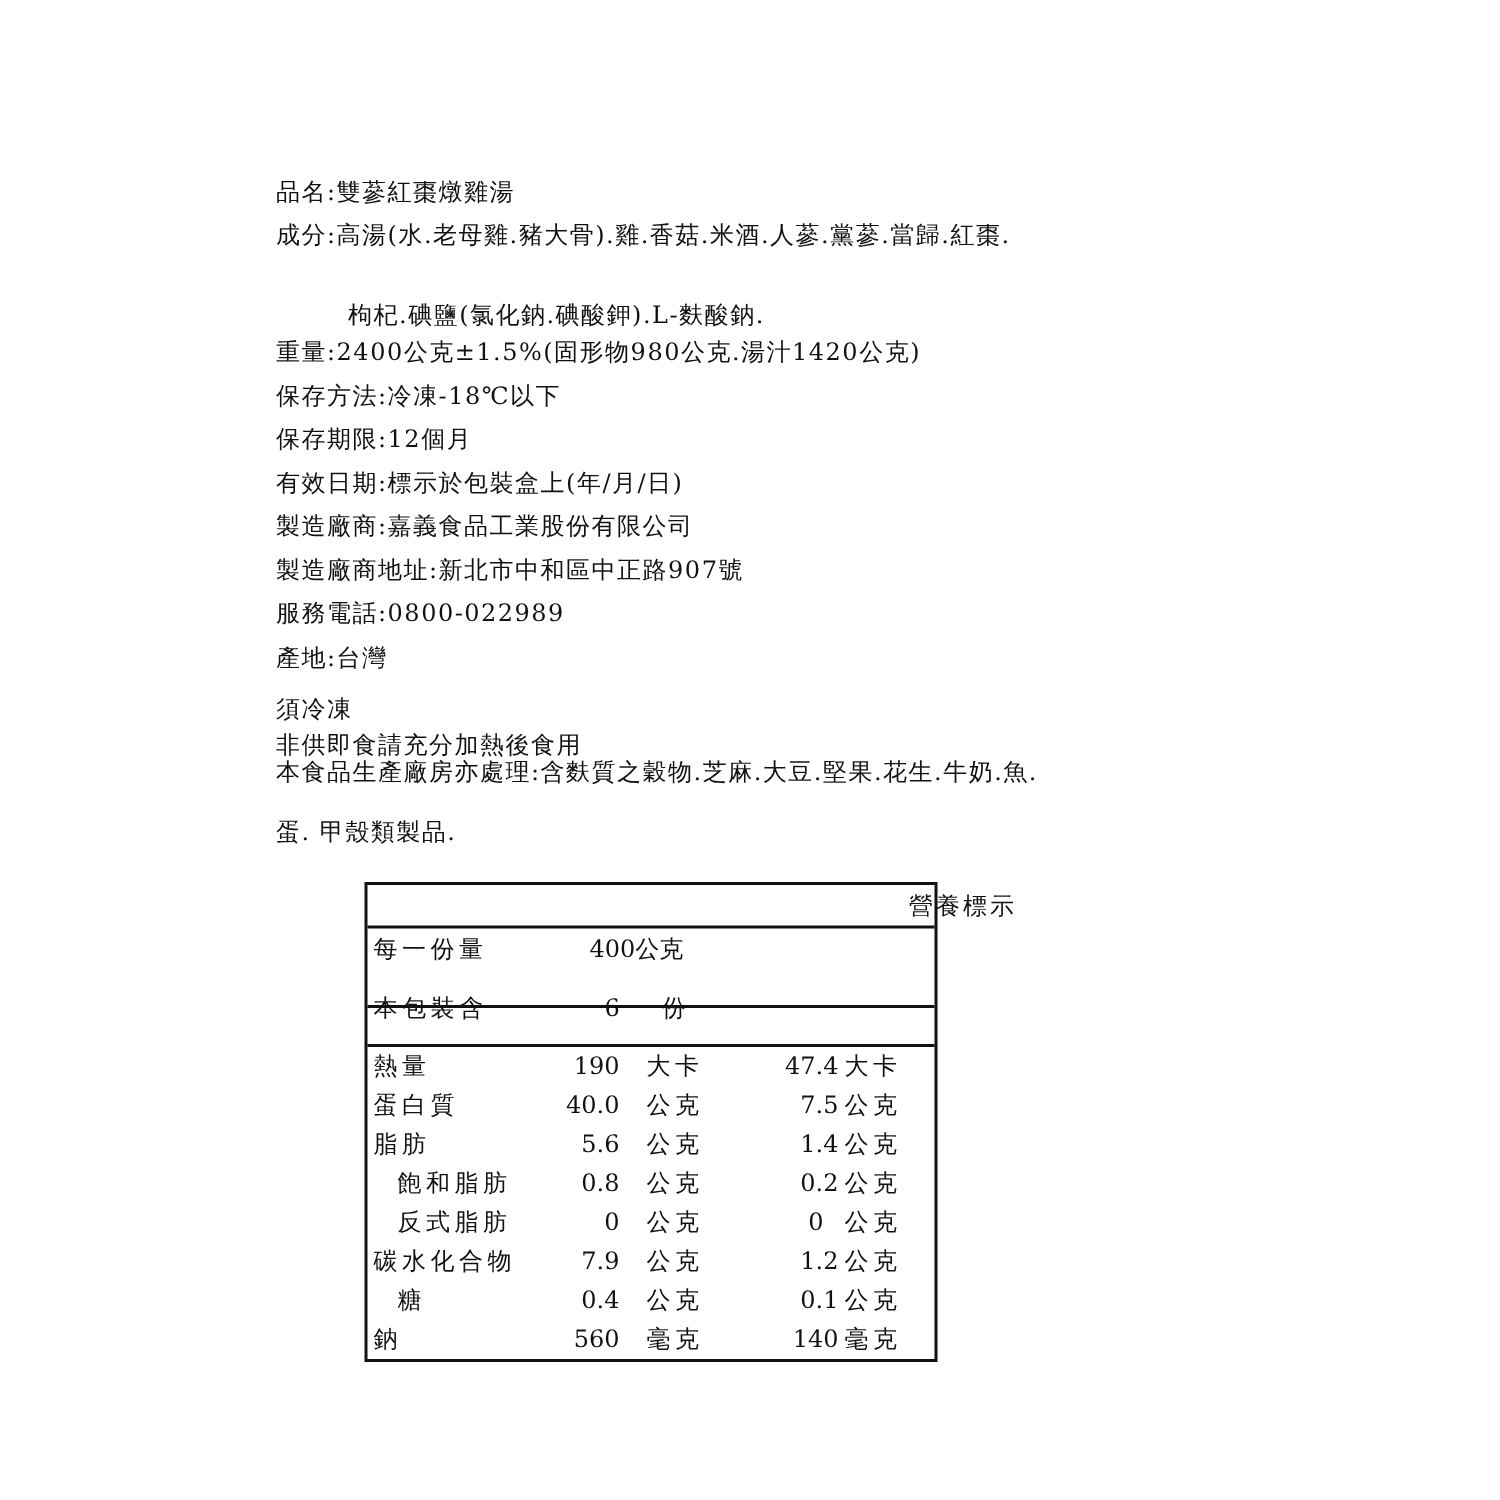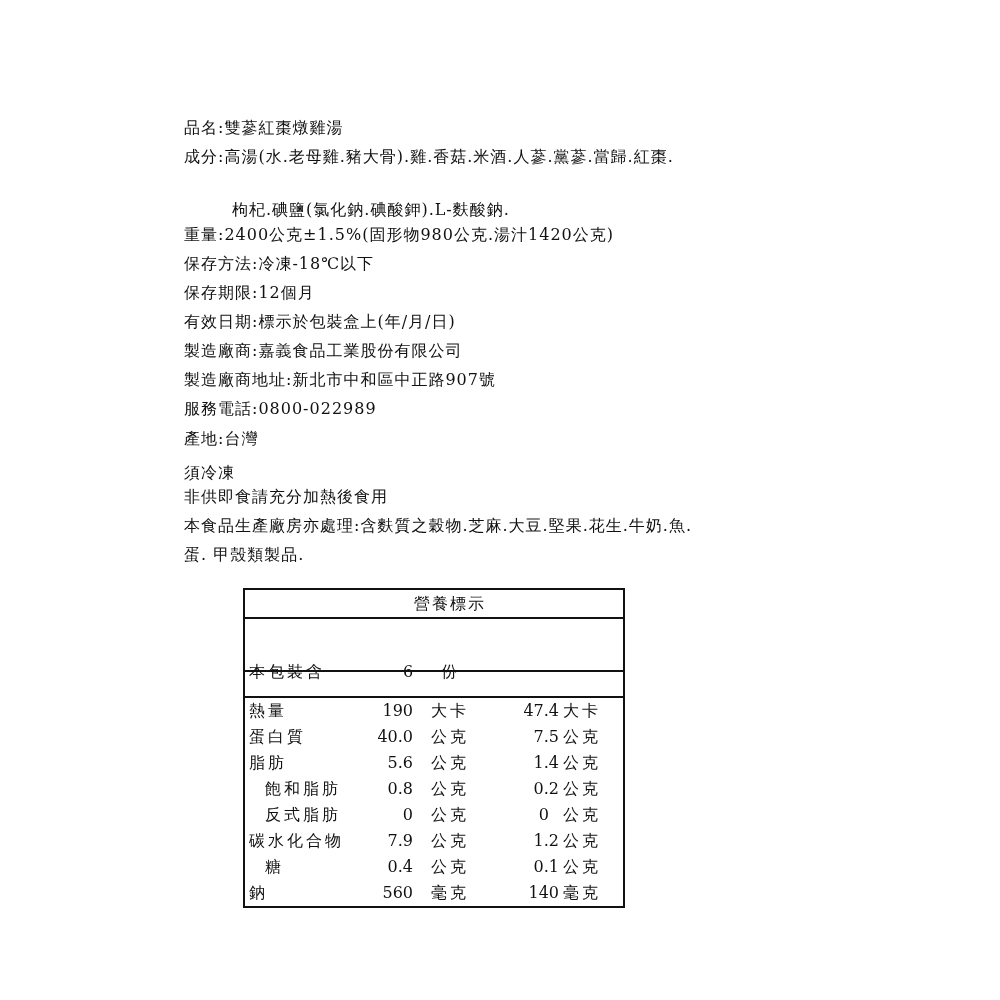--- a/index.html
+++ b/index.html
@@ -12,21 +12,21 @@
   .line { position: absolute; left: 0; white-space: nowrap; line-height: 22px; letter-spacing: 1px; }
   .indent { padding-left: 48px; margin-top: 28px; }
 
   .nutri {
     position: absolute; left: 243px; top: 588px; width: 378px; height: 316px;
     border: 2px solid #111; font-size: 16px; box-sizing: content-box;
   }
   .nrow { position: absolute; left: 0; width: 378px; height: 26px; line-height: 26px; white-space: nowrap; }
   .hline { position: absolute; left: 0; width: 378px; height: 2px; background: #111; }
   .c { position: absolute; top: 0; }
-  .title { width: 410px; text-align: center; letter-spacing: 2px; }
+  .title { width: 410px; text-align: right; letter-spacing: 2px; margin-left: 23px; }
   .lbl { left: 4px; letter-spacing: 3px; }
   .lbl.sub { left: 20px; }
   .v1 { right: 210px; }
   .u1 { left: 186px; letter-spacing: 3px; }
   .v2 { right: 64px; text-align: right; }
   .u2 { left: 318px; letter-spacing: 3px; }
 </style>
 </head>
 <body>
 
@@ -37,30 +37,34 @@
   <div class="line" style="top:110px">重量:2400公克±1.5%(固形物980公克.湯汁1420公克)</div>
   <div class="line" style="top:139px">保存方法:冷凍-18℃以下</div>
   <div class="line" style="top:168px">保存期限:12個月</div>
   <div class="line" style="top:197px">有效日期:標示於包裝盒上(年/月/日)</div>
   <div class="line" style="top:226px">製造廠商:嘉義食品工業股份有限公司</div>
   <div class="line" style="top:255px">製造廠商地址:新北市中和區中正路907號</div>
   <div class="line" style="top:284px">服務電話:0800-022989</div>
   <div class="line" style="top:314px">產地:台灣</div>
   <div class="line" style="top:348px">須冷凍</div>
   <div class="line" style="top:372px">非供即食請充分加熱後食用</div>
-  <div class="line" style="top:401px">本食品生產廠房亦處理:含麩質之穀物.芝麻.大豆.堅果.花生.牛奶.魚.</div>
+  <div class="line" style="top:390px">本食品生產廠房亦處理:含麩質之穀物.芝麻.大豆.堅果.花生.牛奶.魚.</div>
   <div class="line" style="top:430px">蛋. 甲殼類製品.</div>
 </div>
 
 <div class="nutri">
   <div class="nrow" style="top:1px">
     <span class="c title">營養標示</span>
   </div>
   <div class="hline" style="top:27px"></div>
 
+  <div class="nrow" style="top:30px">
+    <span class="c lbl">每一份量</span>
+    <span class="c" style="left:148px">400公克</span>
+  </div>
   <div class="nrow" style="top:69px">
     <span class="c lbl">本包裝含</span>
     <span class="c" style="left:158px">6</span>
     <span class="c" style="left:196px">份</span>
   </div>
   <div class="hline" style="top:80px"></div>
 
   <div class="hline" style="top:106px"></div>
 
   <div class="nrow" style="top:108px">

